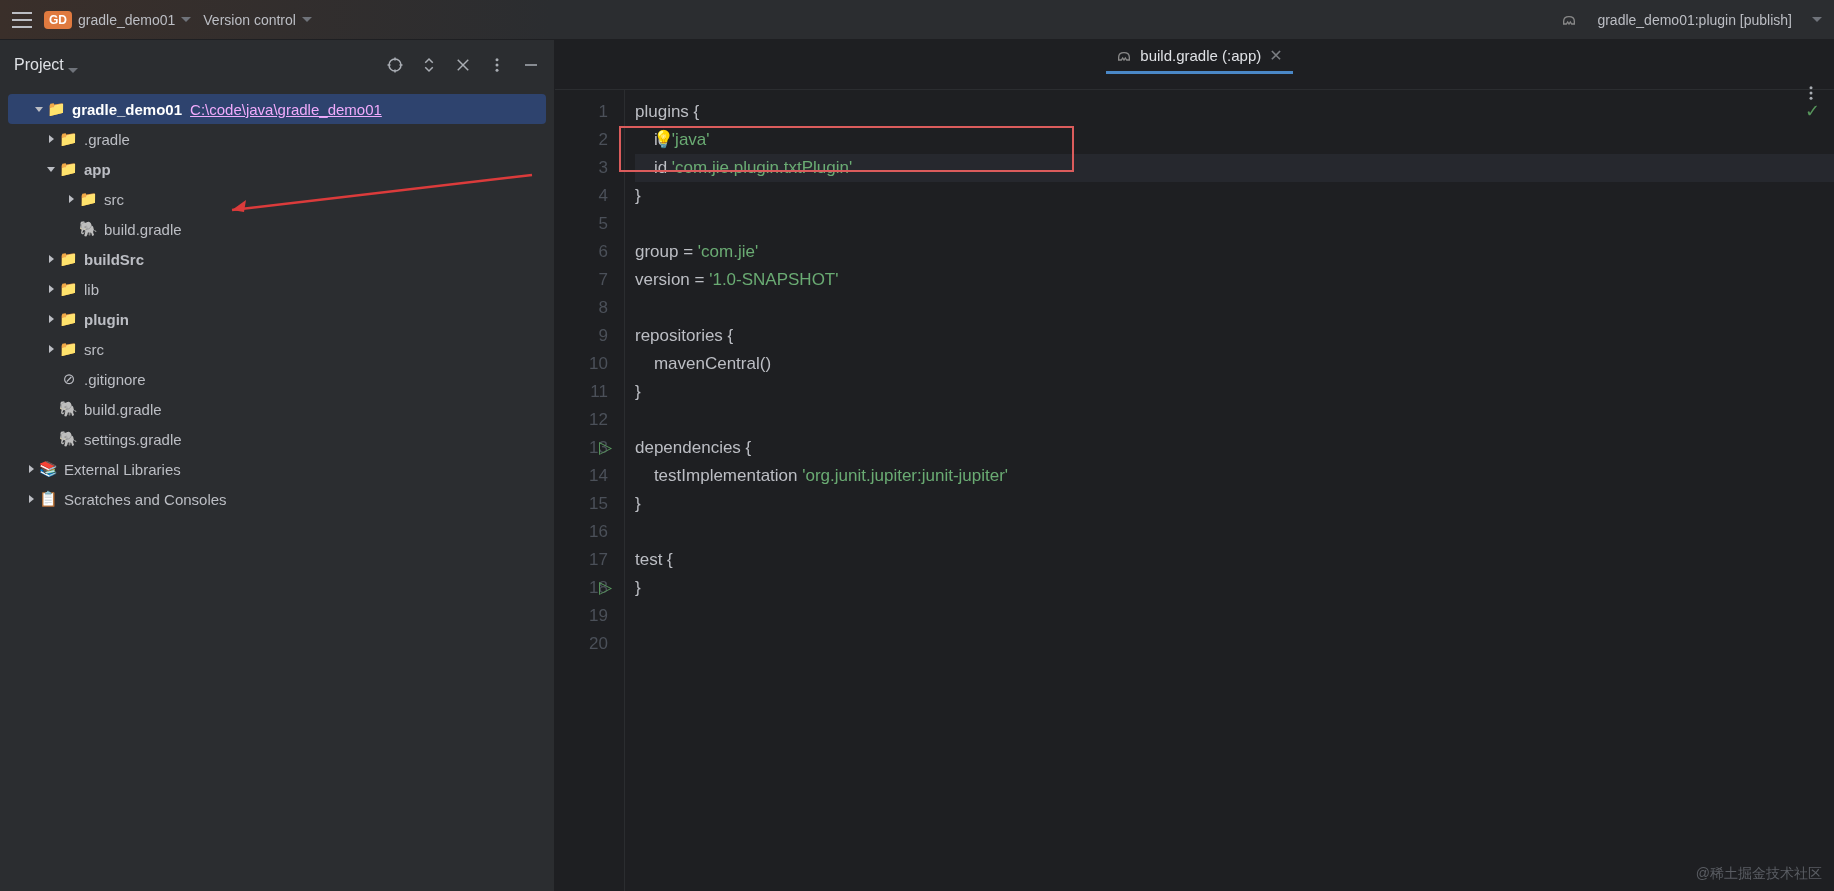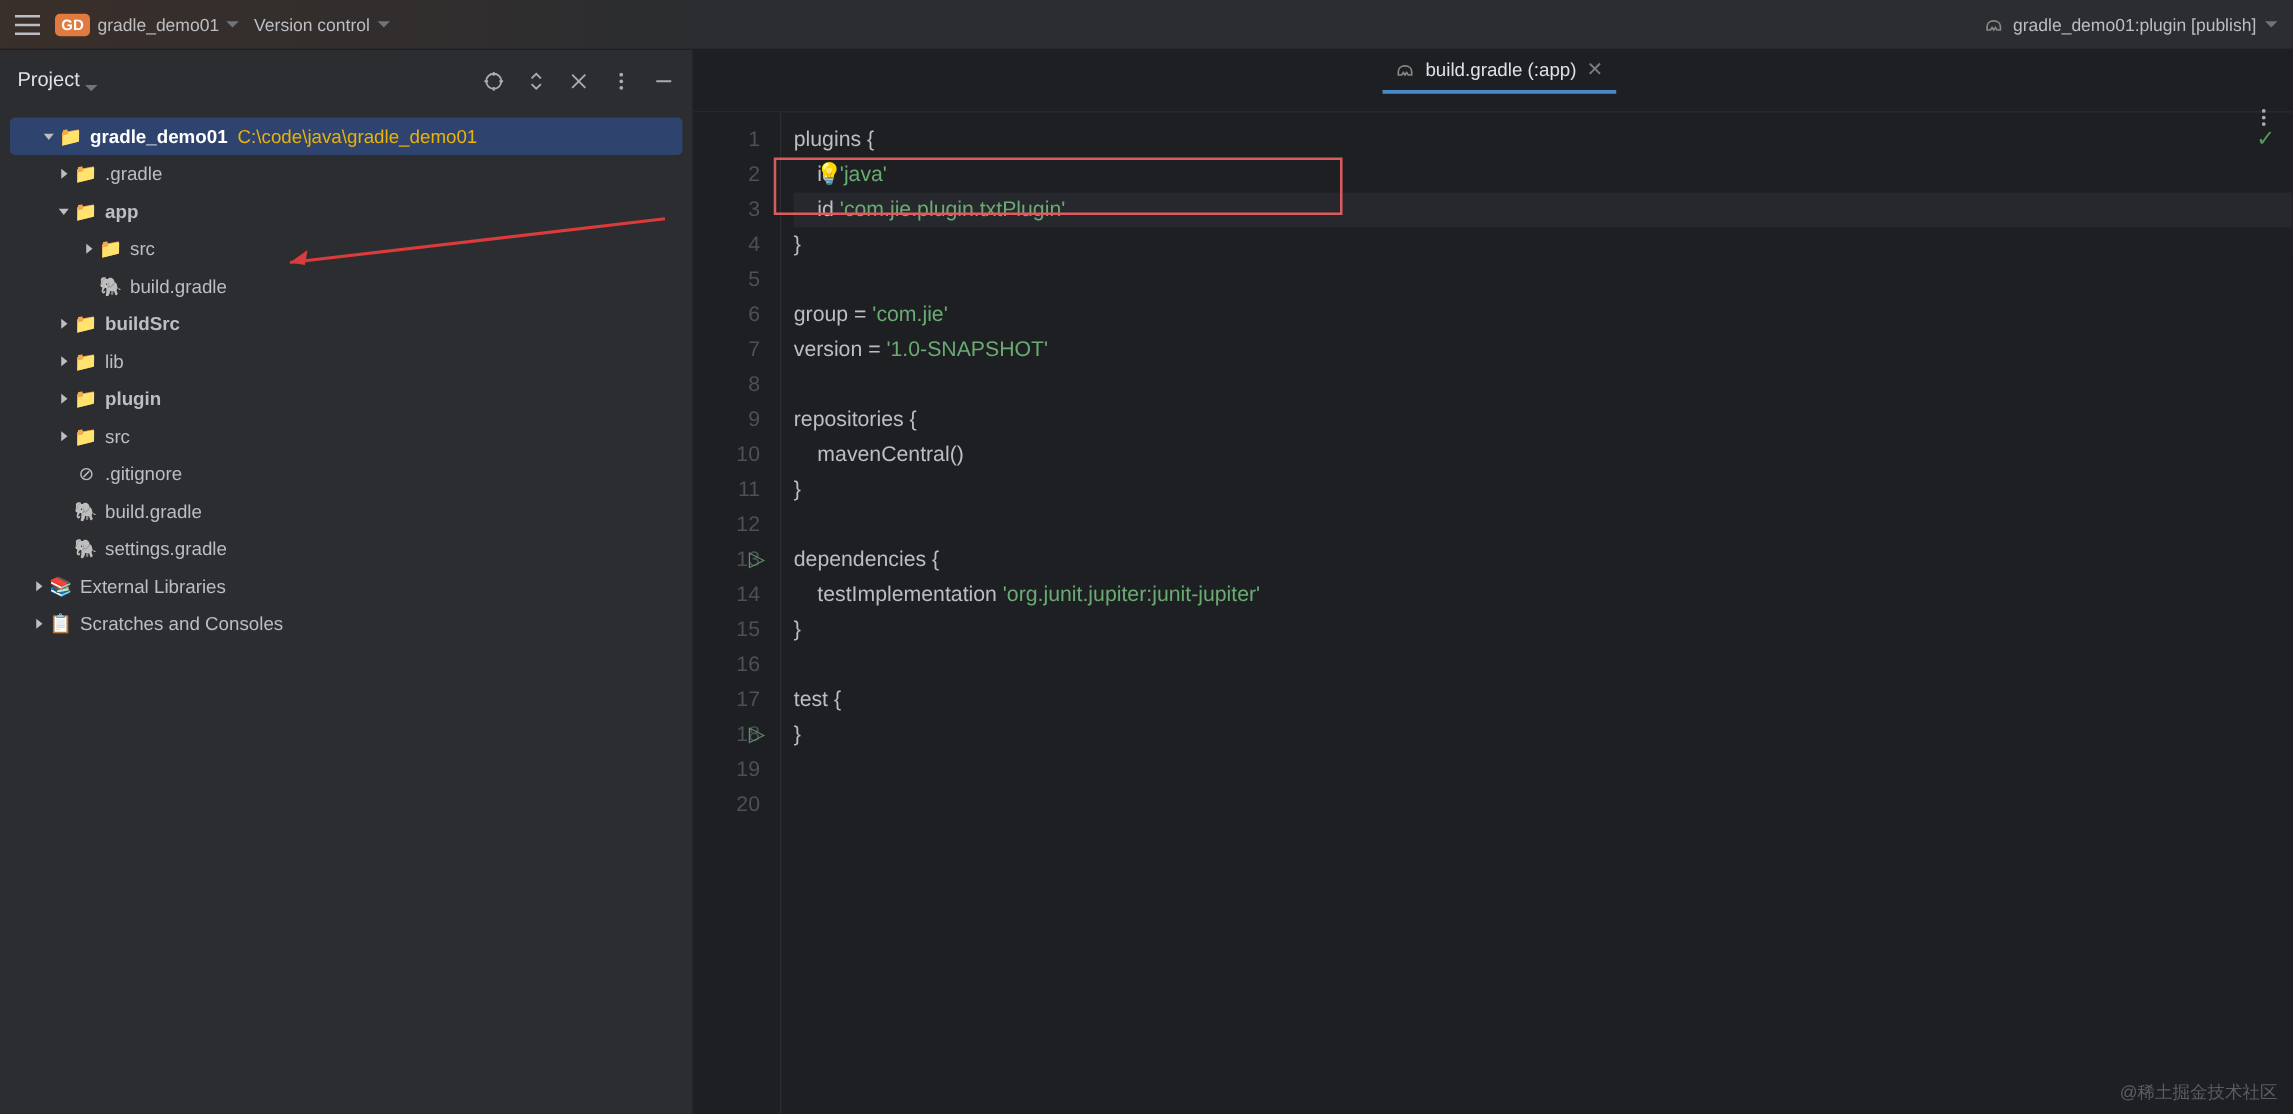--- a/index.html
+++ b/index.html
@@ -5,36 +5,36 @@
   * { margin:0; padding:0; box-sizing:border-box; font-family:'Segoe UI',Arial,sans-serif; }
   body { background:#2b2d30; color:#bcbec4; width:1834px; height:891px; overflow:hidden; position:relative; }
   .topbar { height:40px; background:linear-gradient(to right,#3a2f2a 0%,#2b2d30 30%); display:flex; align-items:center; padding:12px 12px; border-bottom:1px solid #1e1f22; gap:12px; }
   .hamburger { width:20px; height:16px; display:flex; flex-direction:column; justify-content:space-between; cursor:pointer; }
   .hamburger span { height:2px; background:#bcbec4; display:block; }
   .proj-badge { background:#e07a3f; color:#fff; padding:2px 5px; border-radius:4px; font-size:12px; font-weight:bold; }
   .top-item { color:#bcbec4; font-size:14px; display:flex; align-items:center; gap:6px; cursor:pointer; }
   .chevron-down { width:10px; height:6px; display:inline-block; }
   .chevron-down::after { content:""; border-left:5px solid transparent; border-right:5px solid transparent; border-top:5px solid #6f737a; display:block; }
   .spacer { flex:1; }
-  .run-config { display:flex; align-items:center; gap:7px; color:#bcbec4; font-size:14px; cursor:pointer; }
+  .run-config { display:flex; align-items:center; gap:20px; color:#bcbec4; font-size:14px; cursor:pointer; }
   .content { display:flex; height:calc(100% - 40px); }
   .sidebar { width:555px; background:#2b2d30; border-right:1px solid #1e1f22; display:flex; flex-direction:column; }
   .panel-header { height:50px; display:flex; align-items:center; padding:0 14px; gap:10px; }
   .panel-title { font-size:16px; color:#dfe1e5; display:flex; align-items:flex-end; gap:4px; flex:1; cursor:pointer; }
   .panel-icons { display:flex; gap:16px; align-items:center; }
   .panel-icon { width:18px; height:18px; cursor:pointer; color:#a9adb3; }
   .tree { padding:4px 0; }
   .tree-row { display:flex; align-items:center; height:30px; font-size:15px; cursor:pointer; padding-left:6px; }
   .tree-row.selected { background:#2e436e; color:#fff; border-radius:4px; margin:0 8px; }
   .tree-row .arrow { width:14px; display:inline-flex; justify-content:center; margin-right:2px;}
   .arrow.expanded::after{content:"";border-left:4px solid transparent;border-right:4px solid transparent;border-top:5px solid #bcbec4;display:block;}
   .arrow.collapsed::after{content:"";border-top:4px solid transparent;border-bottom:4px solid transparent;border-left:5px solid #bcbec4;display:block;}
   .tree-row .icon { width:18px; margin-right:6px; display:inline-flex; justify-content:center; }
   .tree-row.bold { font-weight:bold; }
-  .tree-row .path { color:#eab308; font-weight:normal; margin-left:8px; }
+  .tree-row .path { color:#f0abfc; font-weight:normal; margin-left:8px;text-decoration:underline; }
   .ind1{padding-left:24px;} .ind2{padding-left:44px;} .ind3{padding-left:64px;}
   .editor-area { flex:1; display:flex; flex-direction:column; background:#1e1f22; }
   .tabs { height:50px; display:flex; align-items:center; border-bottom:1px solid #2b2d30; padding-left:10px; gap:10px;flex-direction:column; }
   .tab { display:flex; align-items:center; gap:8px; padding:6px 10px; color:#dfe1e5; font-size:15px; border-bottom:3px solid #4a88c7; height:100%; }
   .tab-close { color:#7a7d82; cursor:pointer; font-size:16px; }
   .tabs-right { margin-left:auto; margin-right:14px; display:flex; gap:12px; }
   .editor { display:flex; flex:1; font-family:'JetBrains Mono','Consolas',monospace; font-size:17px; position:relative; }
   .gutter { width:70px; text-align:right; padding:8px 16px 0 0; color:#4b5059; background:#1e1f22; border-right:1px solid #2b2d30; user-select:none; }
   .gutter-line { height:28px; line-height:28px; position:relative; }
   .run-gutter { color:#57965c; position:absolute; left:44px; }

